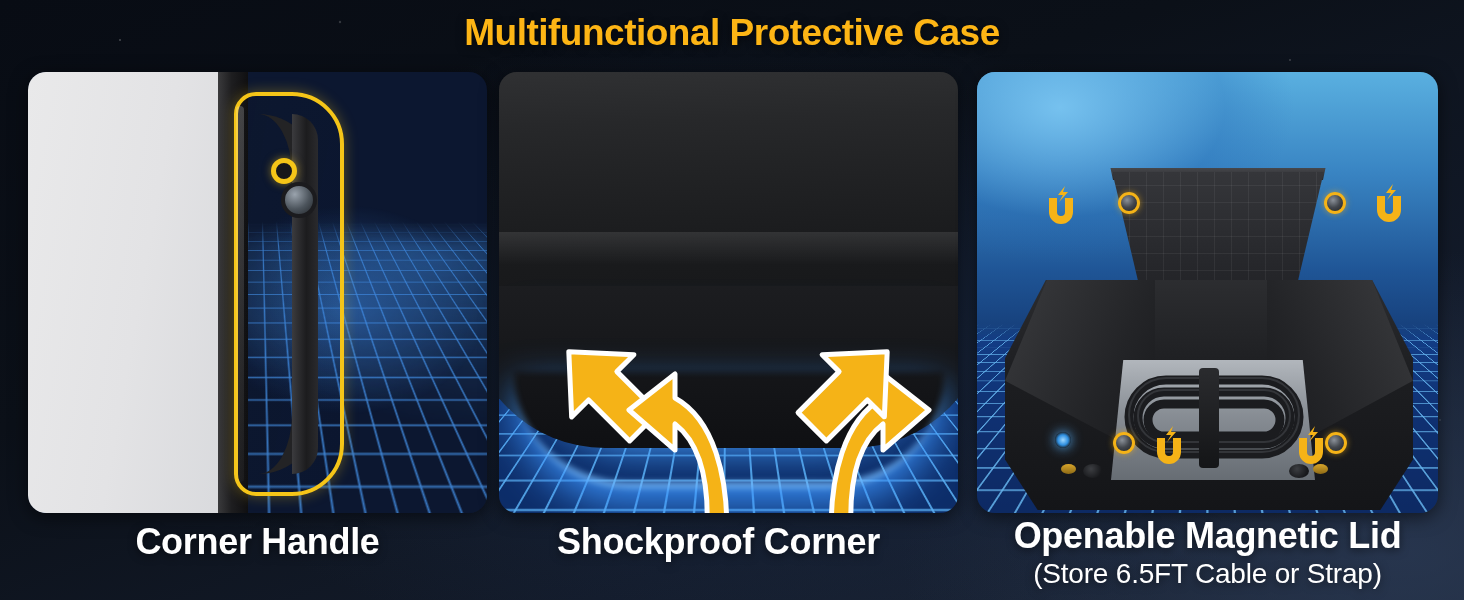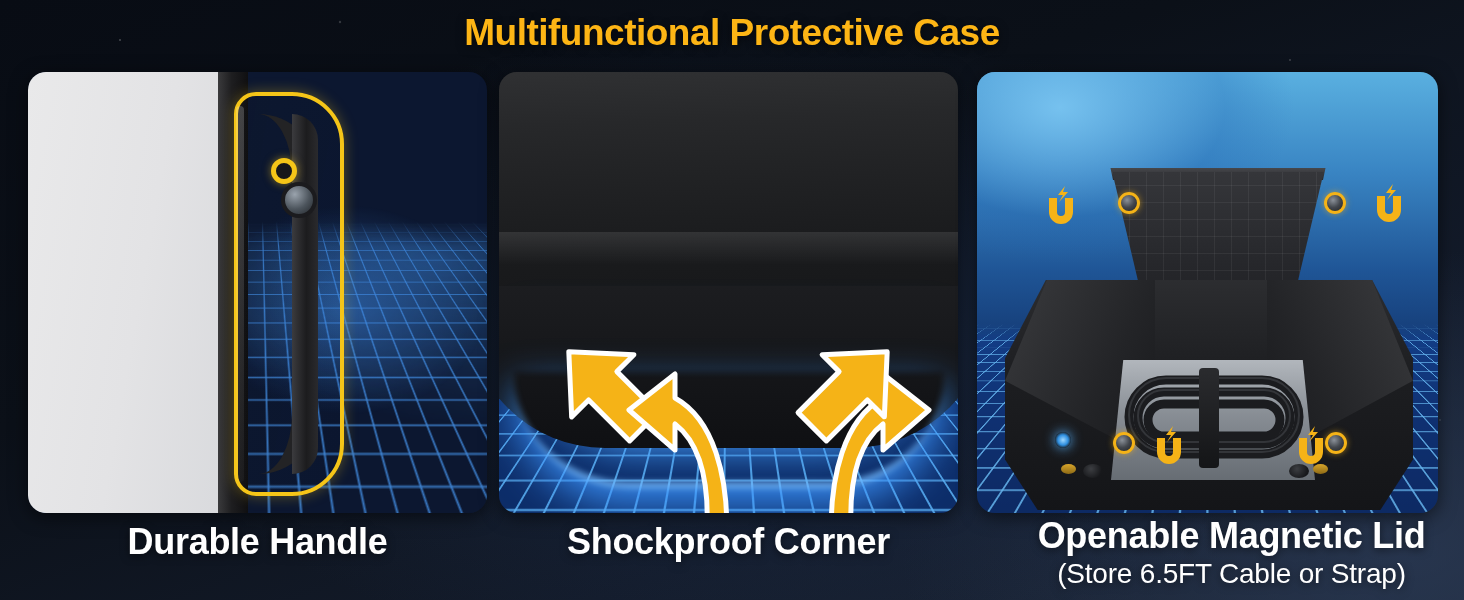--- a/index.html
+++ b/index.html
@@ -278,22 +278,22 @@
   #p3holeR{ left:312px; top:392px; }
 
   
   .caption{
     position:absolute; text-align:center; color:#ffffff;
     font-size:36px; font-weight:bold; letter-spacing:-.3px;
     text-shadow:0 2px 8px rgba(0,0,0,.55);
     white-space:nowrap;
   }
   #cap1{ top:521px; left:28px;  width:459px; }
-  #cap2{ top:521px; left:499px; width:459px; }
-  #cap3{ top:515px; left:1001px; width:461px; }
+  #cap2{ top:521px; left:489px; width:459px; }
+  #cap3{ top:515px; left:977px; width:461px; }
   .subcaption{
     display:block; font-size:28px; font-weight:normal; line-height:30px;
     margin-top:2px; letter-spacing:-.2px;
   }
 </style>
 </head>
 <body>
 
 <div id="stage">
 
@@ -422,21 +422,21 @@
     </div>
     <div class="magnet" id="magnet4">
       <svg viewBox="0 0 44 46" width="44" height="46">
         <path d="M10 14 L10 28 A12 12 0 0 0 34 28 L34 14 L26 14 L26 28 A4 4 0 0 1 18 28 L18 14 Z" fill="#F5B317"></path>
         <path d="M26 2 L19 11 L24 11 L20 18 L29 8 L24 8 Z" fill="#F5B317"></path>
       </svg>
     </div>
   </div>
 
   <div class="caption" id="cap1">
-    <span>Durable Handle</span>
+    <span>Corner Handle</span>
   </div>
   <div class="caption" id="cap2">
     <span>Shockproof Corner</span>
   </div>
   <div class="caption" id="cap3">
     <span>Openable Magnetic Lid</span>
     <span class="subcaption">(Store 6.5FT Cable or Strap)</span>
   </div>
 
 </div>

